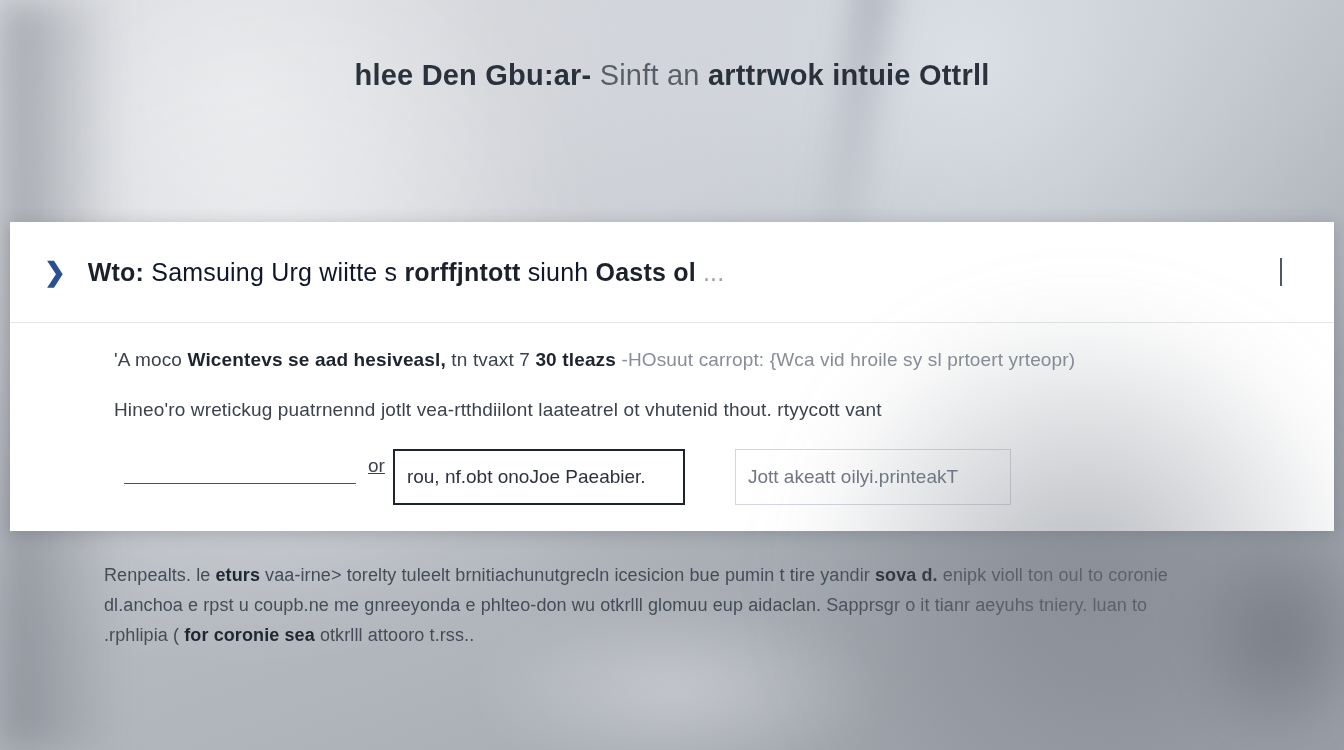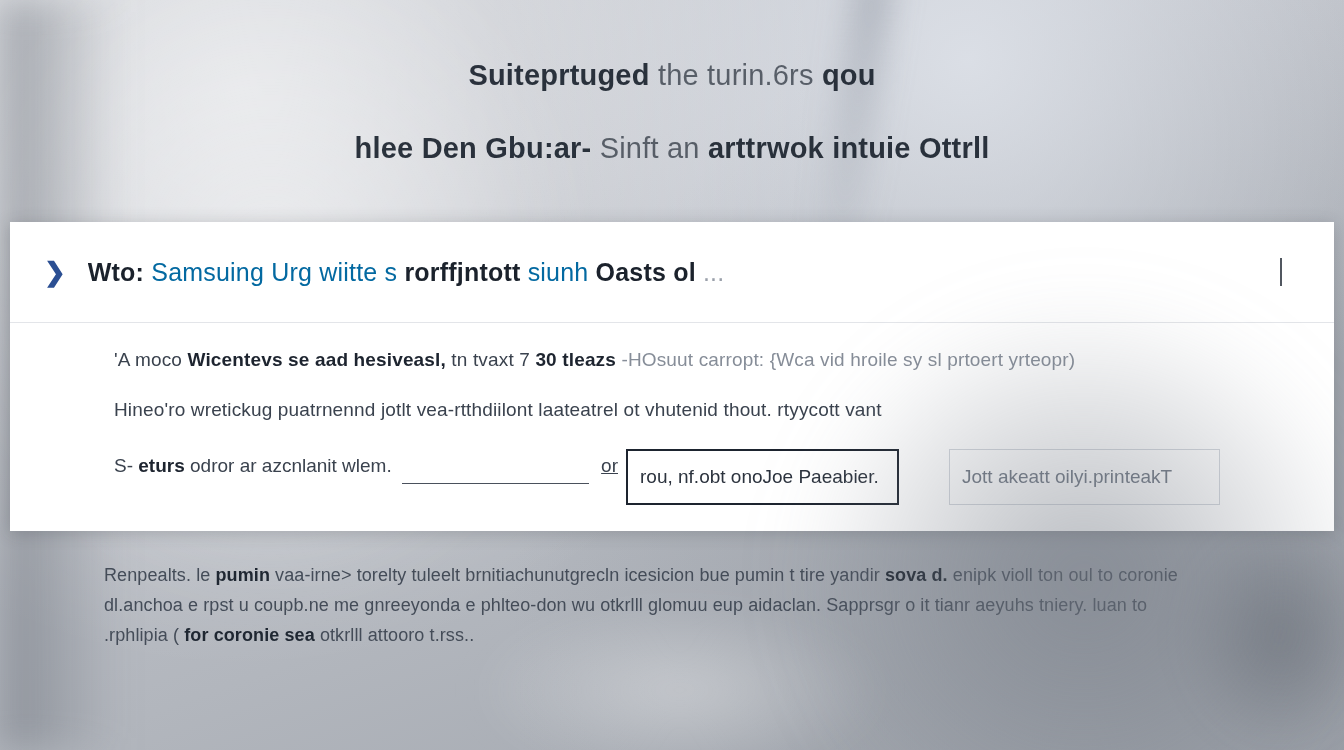--- a/index.html
+++ b/index.html
@@ -130,21 +130,21 @@
     letter-spacing: 0.2px;
     filter: blur(0.5px);
     white-space: nowrap;
     overflow: hidden;
   }
   .header-text .strong {
     font-weight: bold;
   }
   .header-text .mid {
     font-weight: normal;
-    color: #0369a1;
+    color: #0f172a;
   }
   .header-text .faded {
     color: #9aa0aa;
   }
   .header-caret {
     position: absolute;
     right: 52px;
     top: 36px;
     width: 2px;
     height: 28px;
@@ -256,25 +256,20 @@
 <body>
 
 <div id="page">
 
   <div class="bg-streak s1"></div>
   <div class="bg-streak s2"></div>
   <div class="bg-streak s3"></div>
   <div class="bg-streak s4"></div>
 
   <div class="headline-block">
-    <div class="headline first">
-      <span>Suiteprtuged</span>
-      <span class="soft">the turin.6rs</span>
-      <span>qou</span>
-    </div>
     <div class="headline second">
       <span>hlee Den Gbu:ar-</span>
       <span class="soft">Sinft an</span>
       <span>arttrwok</span>
       <span>intuie Ottrll</span>
     </div>
   </div>
 
   <div class="card">
 
@@ -300,38 +295,33 @@
           <span class="b">Wicentevs se</span>
           <span class="b">aad hesiveasl,</span>
           <span>tn tvaxt 7</span>
           <span class="b">30 tleazs</span>
           <span class="dim">-HOsuut carropt: {Wca vid hroile sy sl prtoert yrteopr)</span>
         </div>
 
         <div class="body-line">Hineo'ro wretickug puatrnennd jotlt vea-rtthdiilont laateatrel ot vhutenid thout. rtyycott vant</div>
 
         <div class="field-row">
-          <span class="lead">
-            <span>S-</span>
-            <span class="b">eturs</span>
-            <span>odror ar azcnlanit wlem.</span>
-          </span>
           <span class="underline-blank"></span>
           <span class="conj">or</span>
           <input class="text-input" type="text" value="rou, nf.obt onoJoe Paeabier." style="">
           <input class="text-input-ghost" type="text" value="Jott akeatt oilyi.printeakT" style="">
         </div>
 
       </div>
     </div>
   </div>
 
   <div class="footer-note">
     <span>Renpealts. le</span>
-    <span class="b">pumin</span>
+    <span class="b">eturs</span>
     <span>vaa-irne&gt; torelty tuleelt brnitiachunutgrecln icesicion bue</span>
     <span>pumin t tire yandir</span>
     <span class="b">sova d.</span>
     <span>enipk violl ton oul to coronie dl.anchoa e rpst u coupb.ne me gnreeyonda e phlteo-don wu otkrlll glomuu</span>
     <span>eup aidaclan. Sapprsgr o it tianr  aeyuhs tniery. luan to .rphlipia (</span>
     <span class="b">for coronie sea</span>
     <span>otkrlll attooro t.rss..</span>
   </div>
 
 </div>

